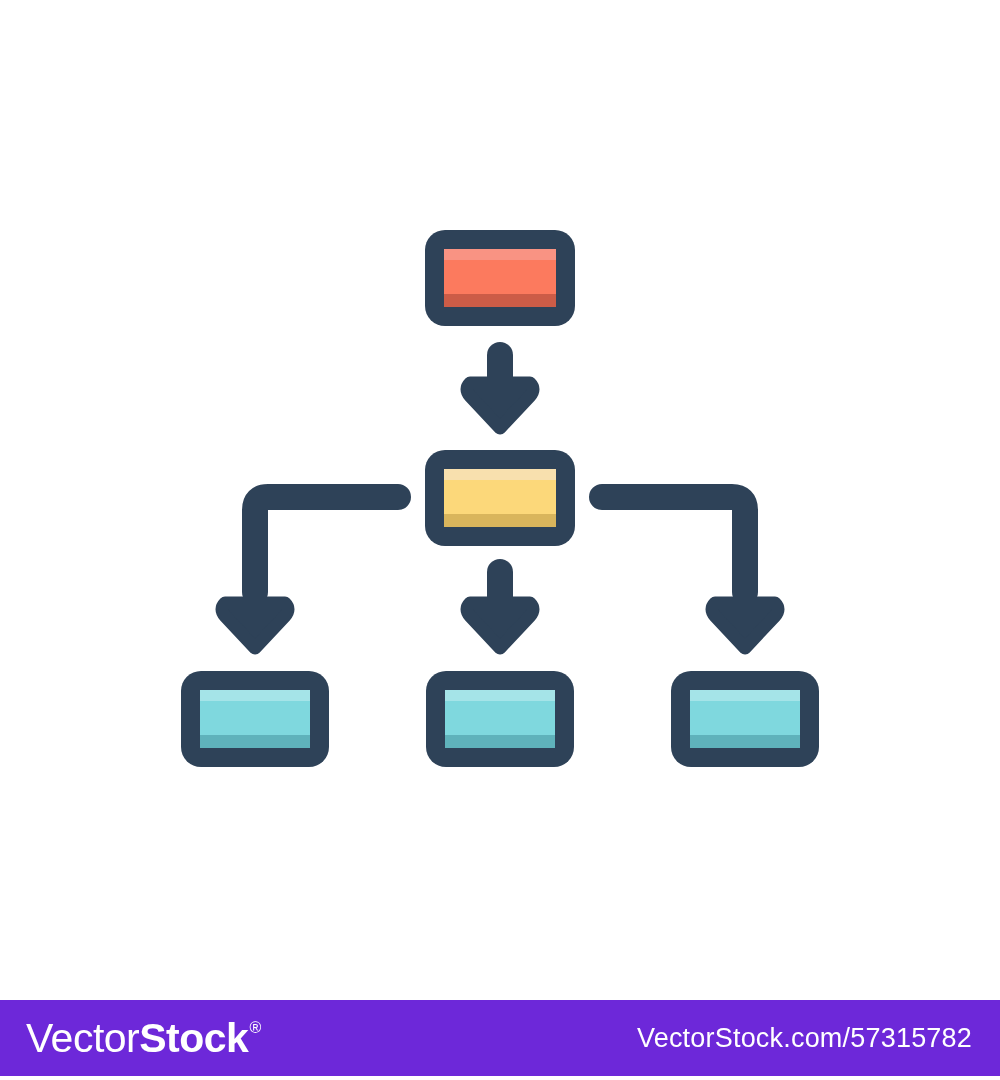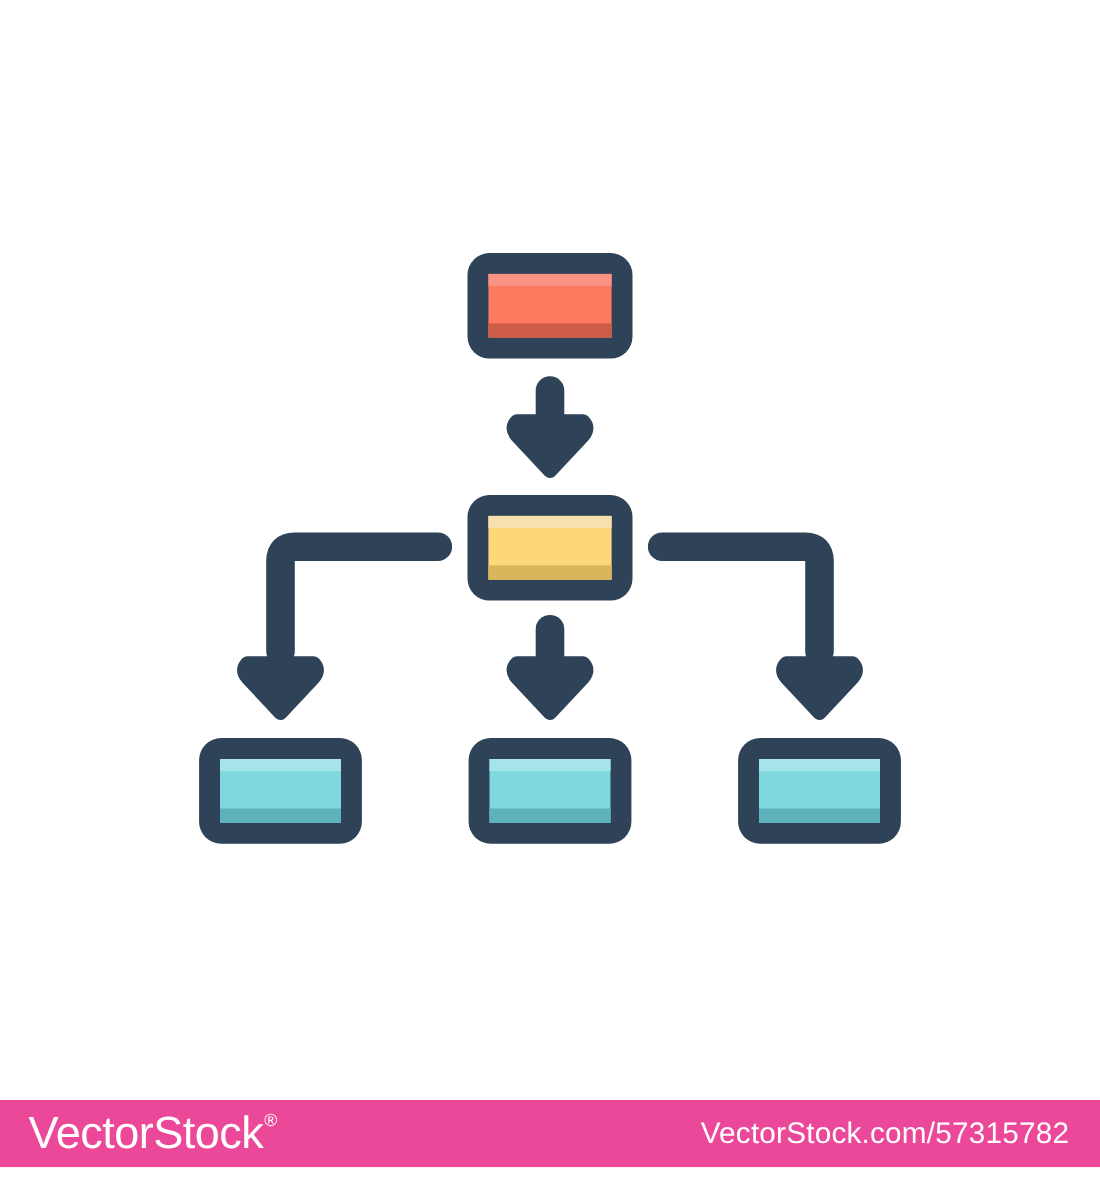--- a/index.html
+++ b/index.html
@@ -29,43 +29,43 @@
     width: 1000px;
     height: 1000px;
   }
 
   
   #watermark-bar {
     position: absolute;
     left: 0;
     top: 1000px;
     width: 1000px;
-    height: 61px;
-    background: #ec4899;
+    height: 76px;
+    background: #6d28d9;
     display: flex;
     align-items: center;
     justify-content: space-between;
     box-sizing: border-box;
     padding: 0 28px 0 26px;
   }
   .wm-logo {
     display: flex;
     align-items: flex-start;
     color: #ffffff;
     line-height: 1;
     user-select: none;
   }
   .wm-logo-light {
     font-size: 41px;
     font-weight: 300;
     letter-spacing: -0.5px;
   }
   .wm-logo-bold {
     font-size: 41px;
-    font-weight: 400;
+    font-weight: 700;
     letter-spacing: -0.5px;
   }
   .wm-logo-reg {
     font-size: 16px;
     font-weight: 400;
     margin-top: 2px;
     margin-left: 1px;
   }
   .wm-url {
     color: #ffffff;

